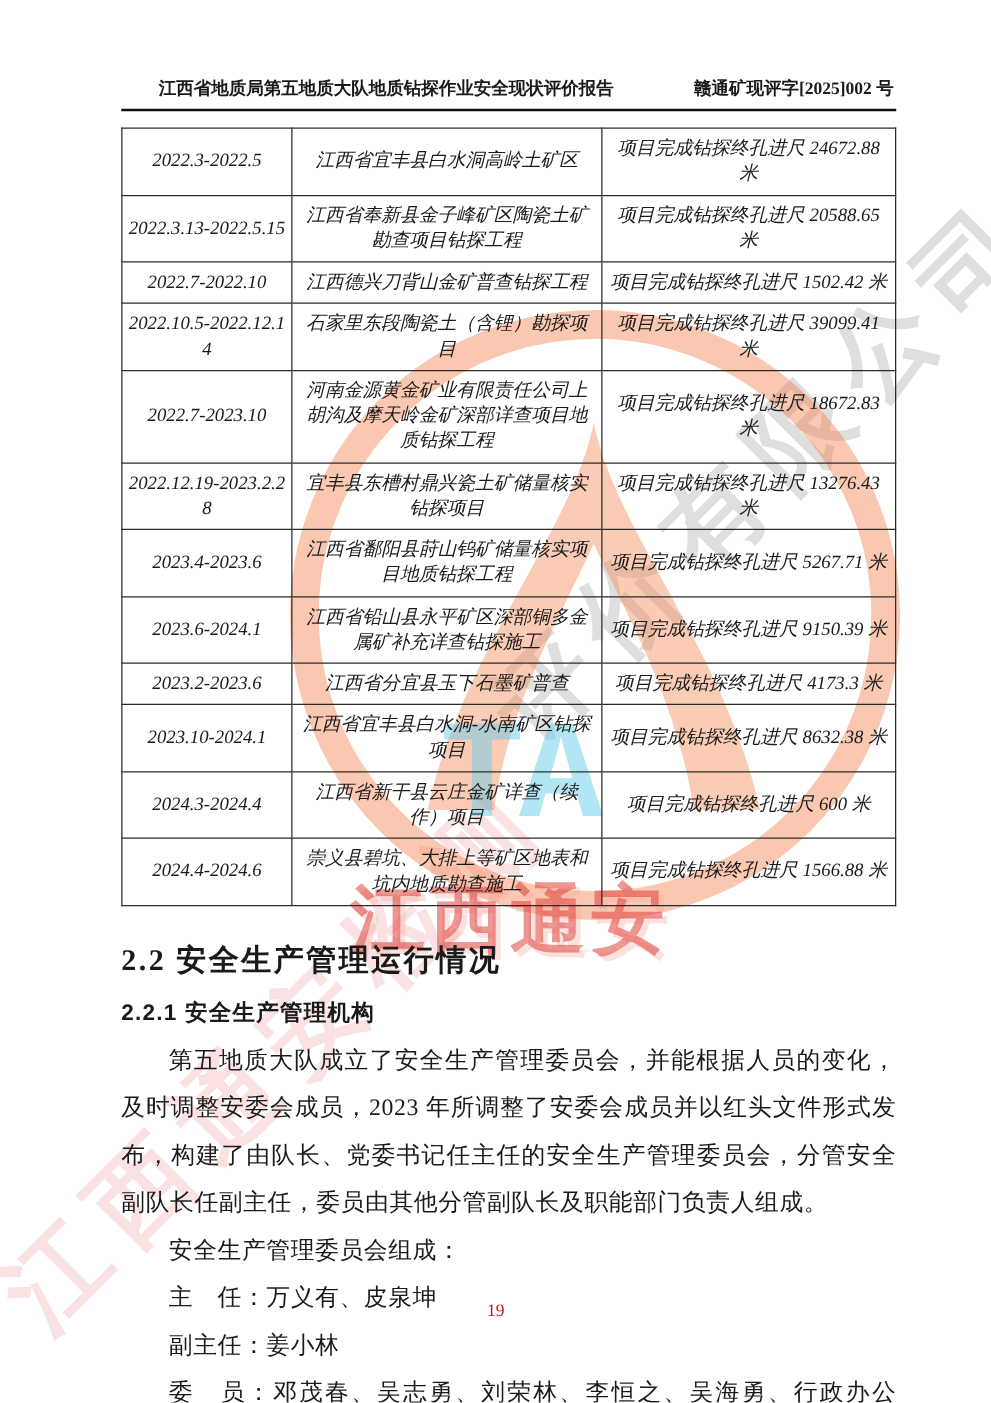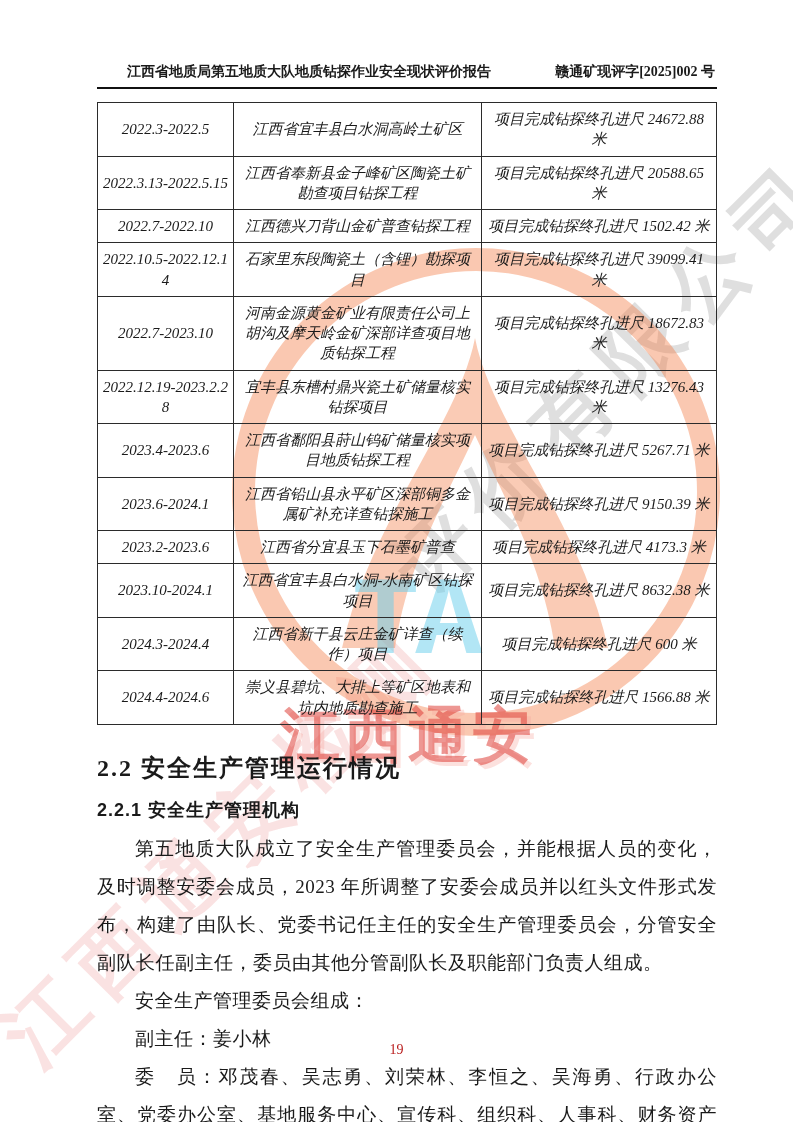--- a/index.html
+++ b/index.html
@@ -176,20 +176,21 @@
           </tr>
       </tbody>
     </table>
 
     <h2 class="h-section">2.2 安全生产管理运行情况</h2>
     <h3 class="h-sub">2.2.1 安全生产管理机构</h3>
 
     <div class="body-text">
       <p>第五地质大队成立了安全生产管理委员会，并能根据人员的变化，及时调整安委会成员，2023 年所调整了安委会成员并以红头文件形式发布，构建了由队长、党委书记任主任的安全生产管理委员会，分管安全副队长任副主任，委员由其他分管副队长及职能部门负责人组成。</p>
       <p>安全生产管理委员会组成：</p>
+      <p>主　任：万义有、皮泉坤</p>
       <p>副主任：姜小林</p>
       <p>委　员：邓茂春、吴志勇、刘荣林、李恒之、吴海勇、行政办公室、党委办公室、基地服务中心、宣传科、组织科、人事科、财务资产科主要</p>
     </div>
 
   </div>
 
   <div class="page-footer">19</div>
 
 </div>
 

